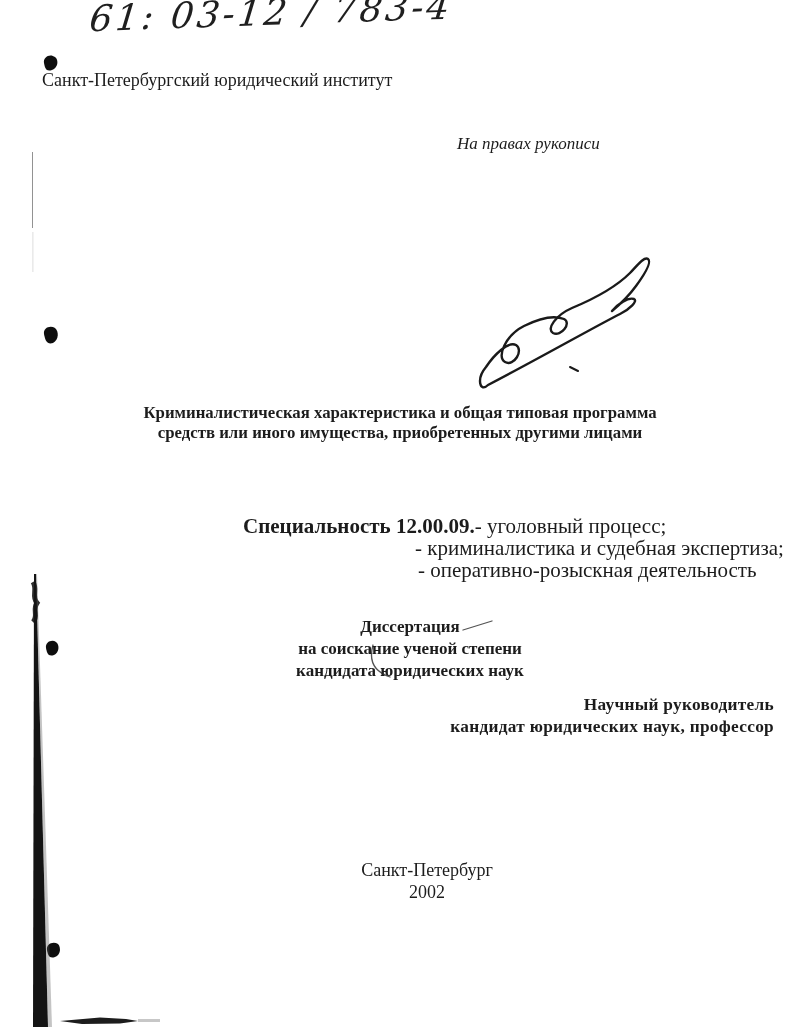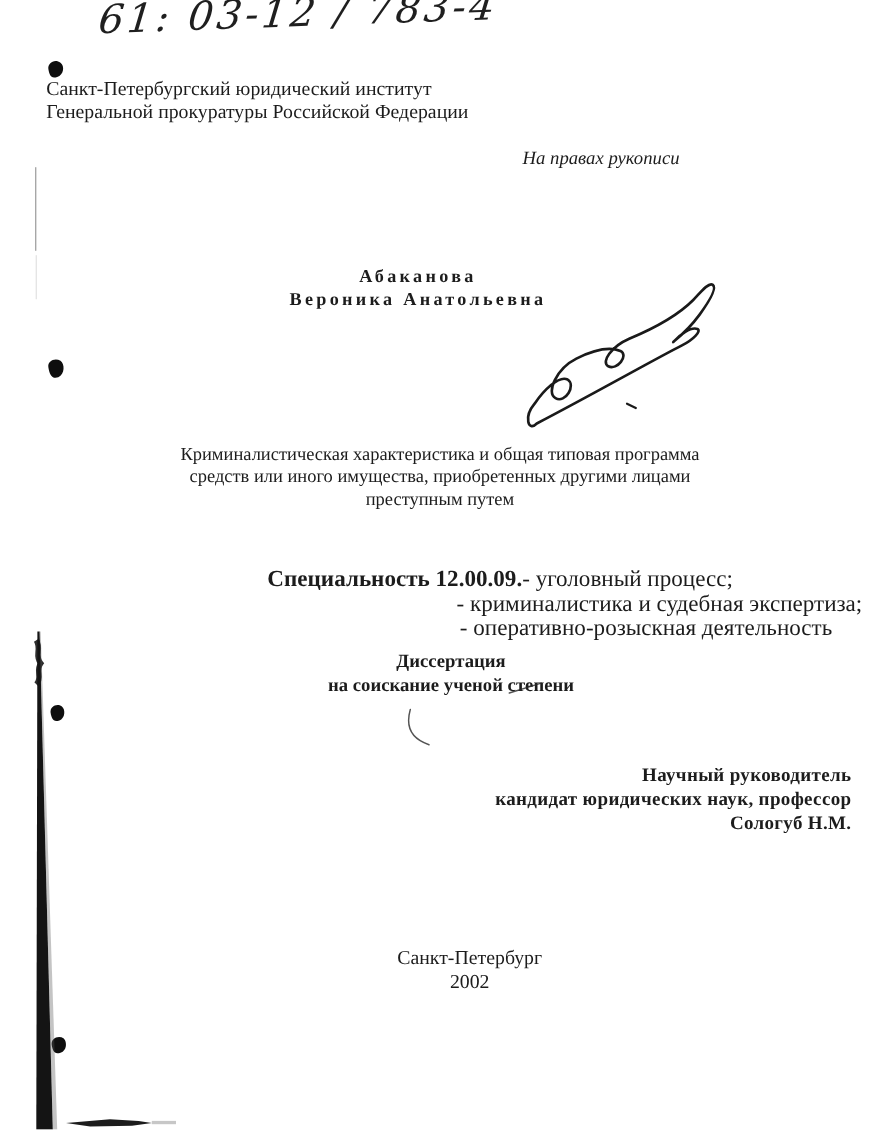--- a/index.html
+++ b/index.html
@@ -17,44 +17,44 @@
     transform:rotate(-2deg) skewX(-8deg); transform-origin:left top;
     white-space:nowrap;
   }
 
   .institution {
     left:42px; top:70px; width:752px; 
     font-size:18px; line-height:21px;
   }
 
   .manuscript-note {
-    left:475px; top:134px;
+    left:457px; top:134px;
     font-size:17px; font-style:italic; white-space:nowrap;
   }
 
   .author-block {
     left:220px; top:240px; width:320px; text-align:center;
     font-size:16.5px; font-weight:bold; letter-spacing:3px; line-height:21px;
   }
 
   .signature-svg { left:478px; top:253px; }
 
   .title-block {
     left:95px; top:403px; width:610px; text-align:center;
-    font-size:16.8px; font-weight:normal; line-height:20.4px;
+    font-size:16.8px; font-weight:bold; line-height:20.4px;
   }
 
   .specialty-line { font-size:21px; white-space:nowrap; }
   .specialty-line .b { font-weight:bold; }
   .spec-1 { left:243px; top:514px; }
   .spec-2 { left:415px; top:536px; }
   .spec-3 { left:418px; top:558px; }
 
   .degree-block {
-    left:270px; top:590px; width:280px; text-align:center;
+    left:270px; top:616px; width:280px; text-align:center;
     font-size:17px; font-weight:bold; line-height:22px;
   }
 
   .pen-mark-svg { left:360px; top:615px; }
 
   .advisor-block {
     left:414px; top:694px; width:360px; text-align:right;
     font-size:17.3px; font-weight:bold; line-height:22px; letter-spacing:0.3px;
   }
 
@@ -67,70 +67,64 @@
 </style>
 </head>
 <body>
 
 <div class="page">
 
   <div class="abs handwritten-number">61: 03-12 / 783-4</div>
 
   <div class="abs institution">
     <div>Санкт-Петербургский юридический институт</div>
-    <div>Генеральной прокуратуры Российской Федерации</div>
   </div>
 
   <div class="abs manuscript-note">На правах рукописи</div>
 
-  <div class="abs author-block">
-    <div>Абаканова</div>
-    <div>Вероника Анатольевна</div>
-  </div>
 
   <svg class="abs signature-svg" width="205" height="140" viewBox="0 0 205 140">
     <g fill="none" stroke="#1a1a1a" stroke-width="2.4" stroke-linecap="round" stroke-linejoin="round">
       <path d="M10,132 C2,140 -2,126 8,114 C16,102 30,88 38,92 C46,97 36,114 27,109
                C18,104 28,82 46,73 C62,65 76,62 86,66 C94,70 83,84 75,80
                C68,76 78,62 94,55 C118,45 138,34 152,20 C158,14 166,3 170,6
                C174,9 166,22 158,33 C150,44 140,53 134,58
                C140,51 150,44 156,46 C160,48 152,56 142,61
                C120,72 60,106 10,132"></path>
       <path d="M92,114 L100,118" stroke-width="2"></path>
     </g>
   </svg>
 
   <div class="abs title-block">
     <div>Криминалистическая характеристика и общая типовая программа</div>
     <div>средств или иного имущества, приобретенных другими лицами</div>
-    <div>преступным путем</div>
   </div>
 
   <div class="abs specialty-line spec-1">
     <span class="b">Специальность 12.00.09.</span><span>- уголовный процесс;</span>
   </div>
   <div class="abs specialty-line spec-2">- криминалистика и судебная экспертиза;</div>
   <div class="abs specialty-line spec-3">- оперативно-розыскная деятельность</div>
 
   <div class="abs degree-block">
     <div>Диссертация</div>
     <div>на соискание ученой степени</div>
+    <div>кандидата юридических наук</div>
   </div>
 
   <svg class="abs pen-mark-svg" width="140" height="70" viewBox="0 0 140 70">
     <g fill="none" stroke="#2a2a2a" stroke-width="1.3" opacity="0.8" stroke-linecap="round">
       <path d="M103,15 L132,6"></path>
       <path d="M13,30 C9,44 12,56 30,62"></path>
     </g>
   </svg>
 
   <div class="abs advisor-block">
     <div>Научный руководитель</div>
     <div>кандидат юридических наук, профессор</div>
-    <div>Сологуб Н.М.</div>
   </div>
 
   <div class="abs footer-block">
     <div>Санкт-Петербург</div>
     <div>2002</div>
   </div>
 
   <svg class="abs artifacts-svg" width="795" height="1027" viewBox="0 0 795 1027">
     <path d="M44,63 C43,57 50,53 55,57 C59,60 58,68 52,70 C46,72 45,68 44,63 Z" fill="#0e0e0e"></path>
     <path d="M44,334 C43,328 50,325 55,328 C59,331 59,340 53,343 C47,345 45,340 44,334 Z" fill="#0e0e0e"></path>

